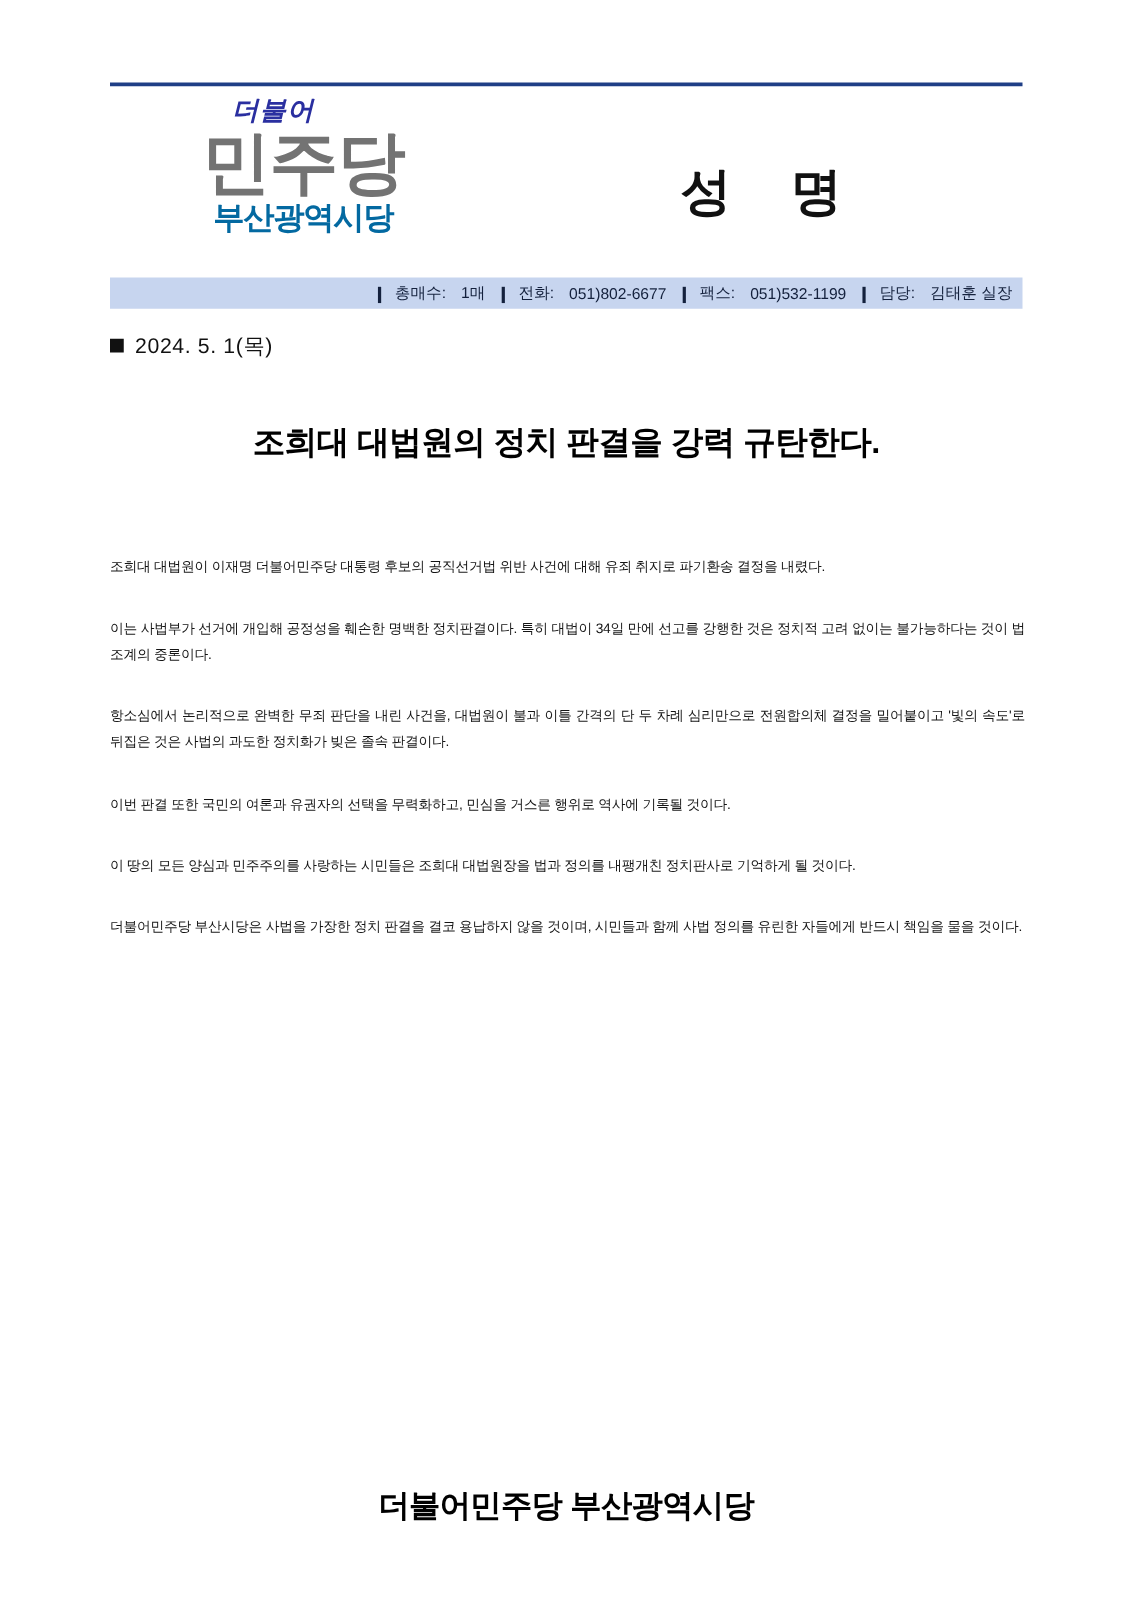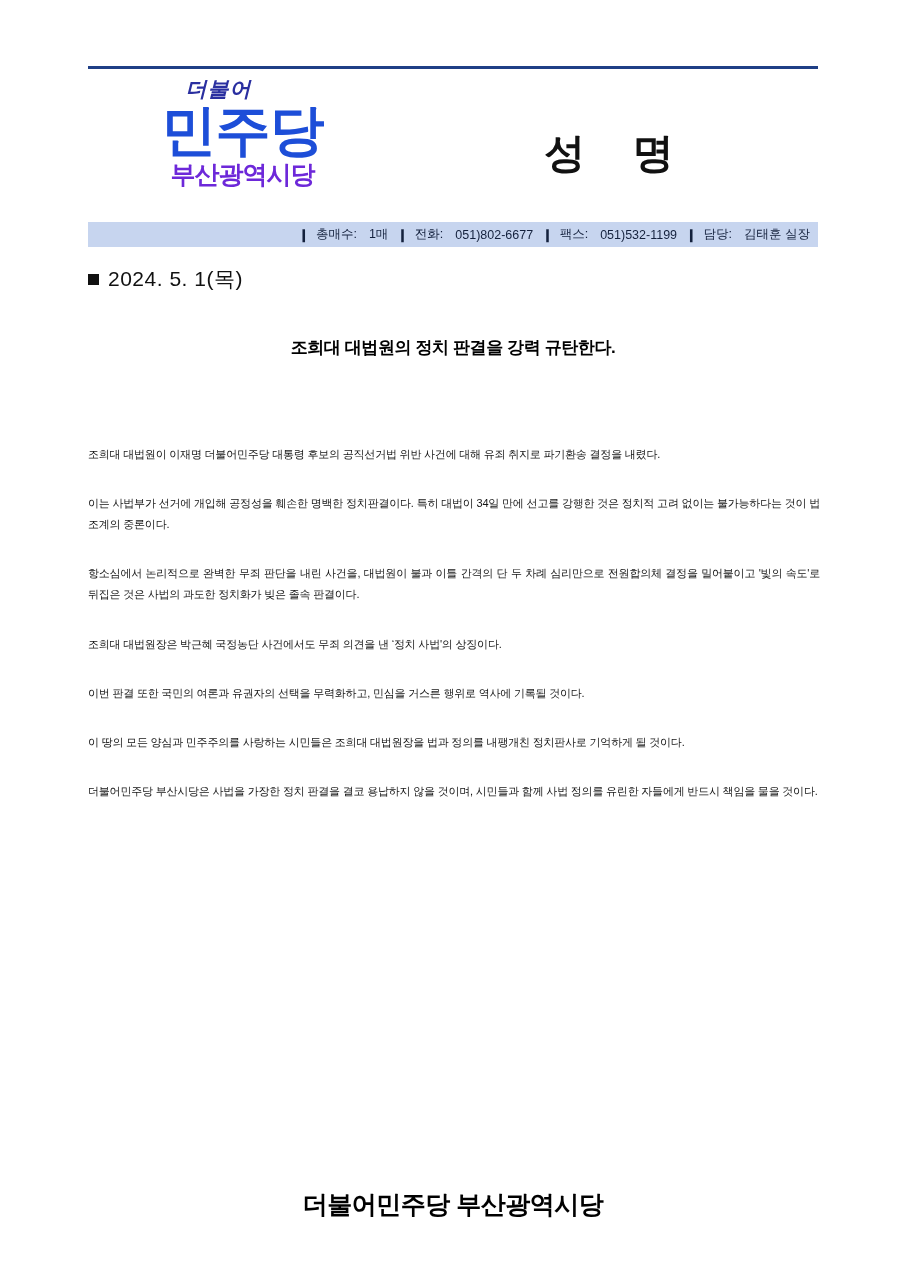--- a/index.html
+++ b/index.html
@@ -57,30 +57,30 @@
     letter-spacing: 1px;
     line-height: 1;
     margin-left: -48px;
     color: #2a2fa0;
   }
   .logo .logo-main {
     font-size: 55px;
     font-weight: bold;
     letter-spacing: -1px;
     line-height: 1.04;
-    color: #1d4ed8;
+    color: #737373;
     margin-top: 1px;
   }
   .logo .logo-sub {
     font-size: 25px;
     font-weight: bold;
     letter-spacing: -1px;
     line-height: 1.1;
     margin-top: 2px;
-    color: #6d28d9;
+    color: #0369a1;
   }
 
   .doc-title {
     position: absolute;
     left: 330px;
     top: 50px;
     width: 400px;
     text-align: center;
     font-size: 41px;
     font-weight: bold;
@@ -114,42 +114,42 @@
     font-weight: bold;
     margin: 0 7px 0 9px;
   }
   .info-bar .seg .k { margin-right: 12px; }
 
   
   .date-line {
     position: absolute;
     left: 88px;
     top: 265px;
-    font-size: 21px;
+    font-size: 17px;
     color: #111;
     display: flex;
     align-items: center;
   }
   .date-line .sq {
     width: 11px;
     height: 11px;
     background: #111;
     display: inline-block;
     margin-right: 9px;
   }
   .date-line .txt { letter-spacing: 0.5px; }
 
   
   .headline {
     position: absolute;
     left: 88px;
     top: 336px;
     width: 730px;
     text-align: center;
-    font-size: 17px;
+    font-size: 26px;
     font-weight: bold;
     letter-spacing: -0.4px;
     color: #000;
   }
 
   
   .body-copy {
     position: absolute;
     left: 88px;
     top: 444px;
@@ -222,21 +222,20 @@
     <span class="sq"></span>
     <span class="txt">2024. 5. 1(목)</span>
   </div>
 
   <div class="headline">조희대 대법원의 정치 판결을 강력 규탄한다.</div>
 
   <div class="body-copy">
     <p>조희대 대법원이 이재명 더불어민주당 대통령 후보의 공직선거법 위반 사건에 대해 유죄 취지로 파기환송 결정을 내렸다.</p>
     <p>이는 사법부가 선거에 개입해 공정성을 훼손한 명백한 정치판결이다. 특히 대법이 34일 만에 선고를 강행한 것은 정치적 고려 없이는 불가능하다는 것이 법조계의 중론이다.</p>
     <p>항소심에서 논리적으로 완벽한 무죄 판단을 내린 사건을, 대법원이 불과 이틀 간격의 단 두 차례 심리만으로 전원합의체 결정을 밀어붙이고 '빛의 속도'로 뒤집은 것은 사법의 과도한 정치화가 빚은 졸속 판결이다.</p>
-    <p>조희대 대법원장은 박근혜 국정농단 사건에서도 무죄 의견을 낸 ‘정치 사법'의 상징이다.</p>
     <p>이번 판결 또한 국민의 여론과 유권자의 선택을 무력화하고, 민심을 거스른 행위로 역사에 기록될 것이다.</p>
     <p>이 땅의 모든 양심과 민주주의를 사랑하는 시민들은 조희대 대법원장을 법과 정의를 내팽개친 정치판사로 기억하게 될 것이다.</p>
     <p>더불어민주당 부산시당은 사법을 가장한 정치 판결을 결코 용납하지 않을 것이며, 시민들과 함께 사법 정의를 유린한 자들에게 반드시 책임을 물을 것이다.</p>
   </div>
 
   <div class="signature">더불어민주당 부산광역시당</div>
 
 </div>
 
 </body></html>

